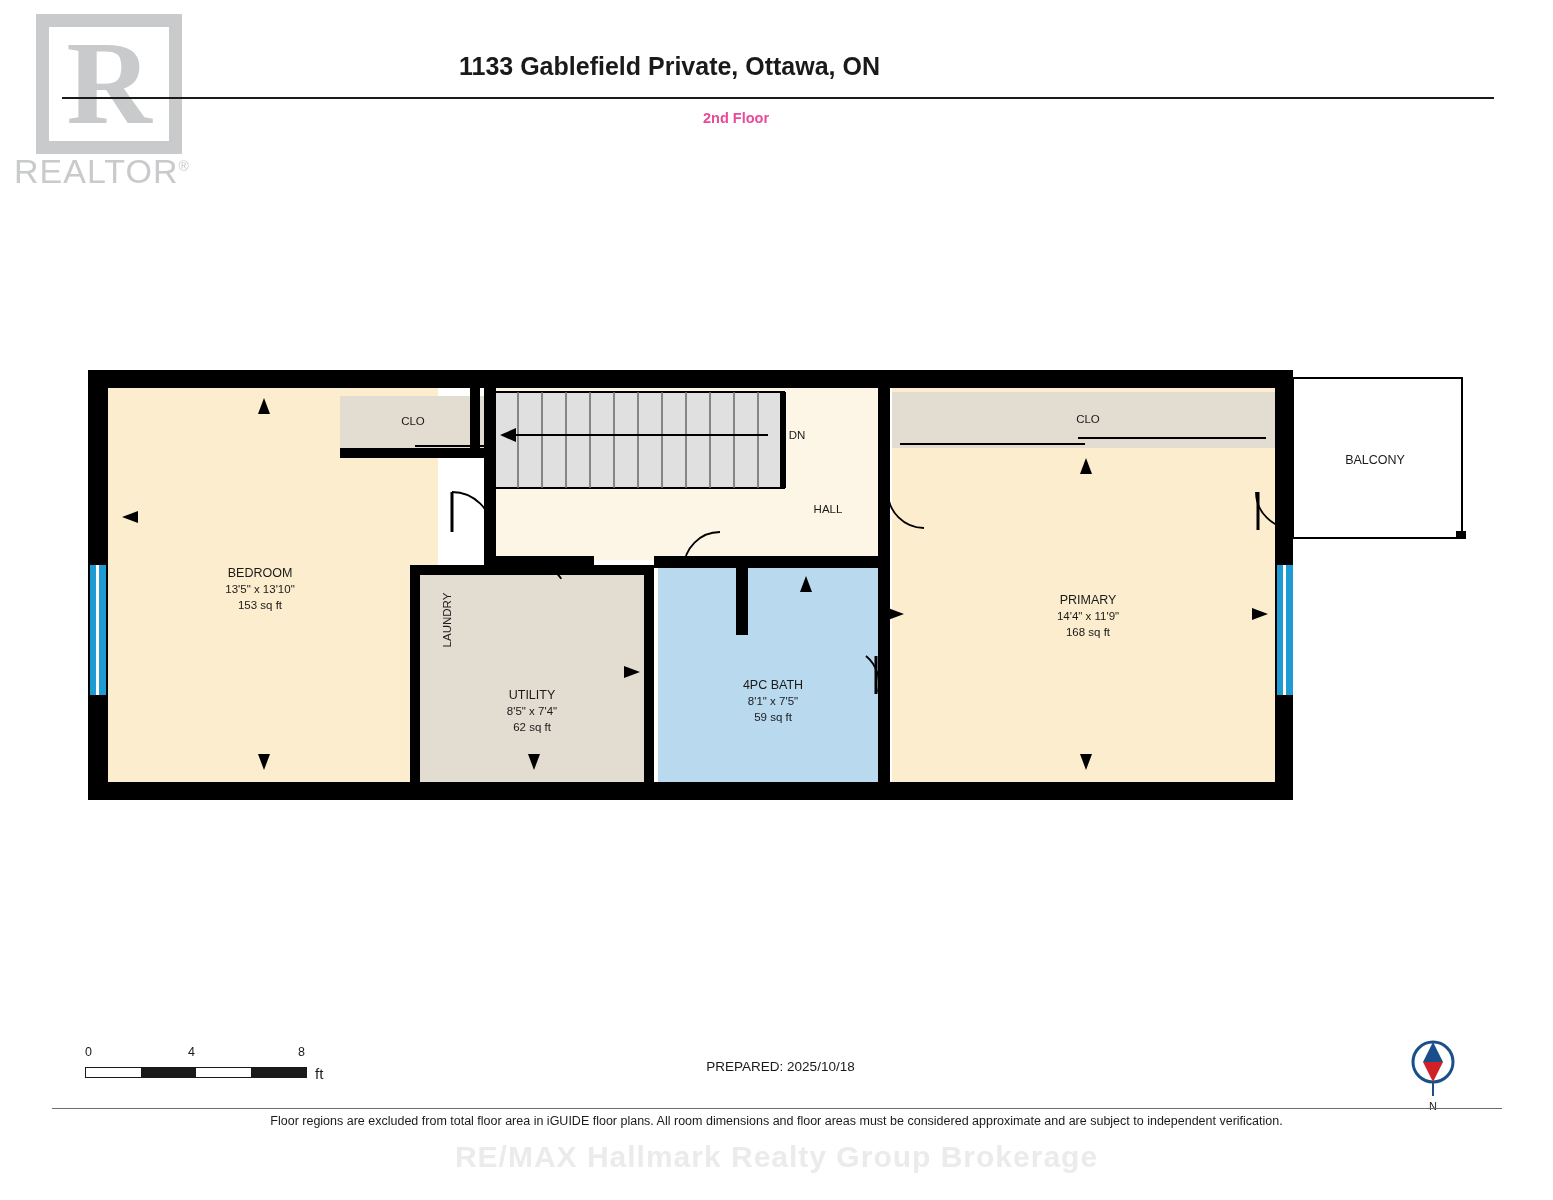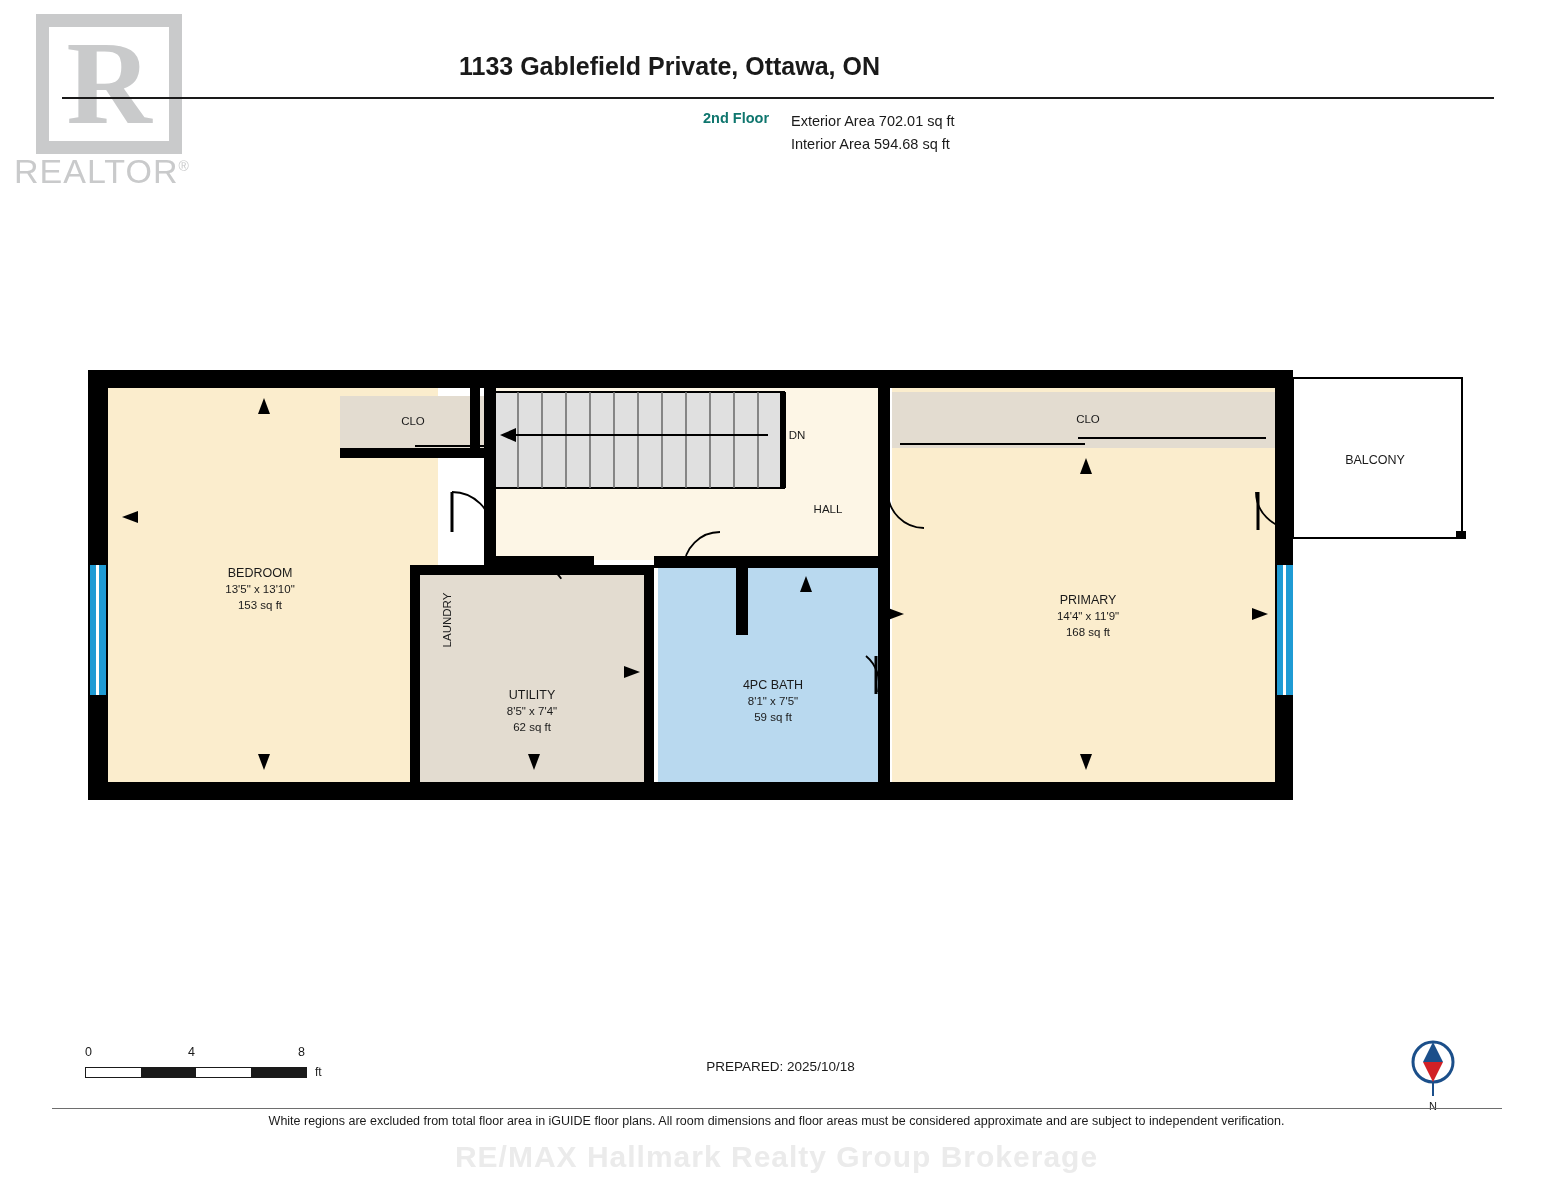--- a/index.html
+++ b/index.html
@@ -39,38 +39,38 @@
   }
   #title-rule {
     position:absolute; left:62px; top:97px; width:1432px; height:2px; background:#1a1a1a;
   }
 
   #floor-summary {
     position:absolute; left:703px; top:110px; width:560px;
   }
   #floor-summary .row { display:flex; align-items:flex-start; margin-bottom:4px; }
   #floor-summary .floor-label {
-    font-size: 14.5px; font-weight:700; width:88px; color:#0f766e;
+    font-size: 14.5px; font-weight:700; width:88px; color:#ec4899;
   }
   #floor-summary .area-lines { font-size: 14.5px; color:#1a1a1a; line-height:1.6; }
 
   
   #floorplan { position:absolute; left:0; top:0; width:1553px; height:1200px; }
 
   
   #scalebar { position:absolute; left:85px; top:1045px; width:250px; height:45px; }
   #scalebar .ticks { position:relative; height:18px; }
   #scalebar .ticks span { position:absolute; font-size:12.5px; color:#1a1a1a; }
   #scalebar .t0 { left:0px; }
   #scalebar .t4 { left:103px; }
   #scalebar .t8 { left:213px; }
   #scalebar .bar { position:absolute; left:0; top:22px; width:222px; height:11px; border:1px solid #1a1a1a; display:flex; }
   #scalebar .bar i { display:block; height:100%; flex:1 1 25%; }
   #scalebar .bar i:nth-child(2), #scalebar .bar i:nth-child(4) { background:#1a1a1a; }
-  #scalebar .unit { position:absolute; left:230px; top:20px; font-size:12px; }
+  #scalebar .unit { position:absolute; left:230px; top:20px; font-size:15px; }
 
   #prepared {
     position:absolute; left:4px; top:1059px; width:1553px; text-align:center;
     font-size: 13.5px; color:#1a1a1a;
   }
 
   #compass { position:absolute; left:1395px; top:1030px; width:80px; height:90px; }
   #compass .n-label { position:absolute; left:34px; top:70px; font-size:11px; color:#1a1a1a; }
 
   #footer-rule { position:absolute; left:52px; top:1108px; width:1450px; height:1px; background:#6e6e6e; }
@@ -99,24 +99,20 @@
     <span>REALTOR</span><sup>®</sup>
   </div>
 </div>
 
 <div id="page-title">1133 Gablefield Private, Ottawa, ON</div>
 <div id="title-rule"></div>
 
 <div id="floor-summary">
   <div class="row">
     <div class="floor-label">2nd Floor</div>
-    <div class="area-lines">
-      <div>Exterior Area 702.01 sq ft</div>
-      <div>Interior Area 594.68 sq ft</div>
-    </div>
   </div>
 </div>
 
 <svg id="floorplan" viewBox="0 0 1553 1200" xmlns="http://www.w3.org/2000/svg">
 
   <g>
     <path d="M1293 378 L1462 378 L1462 538 L1293 538 Z" fill="#ffffff" stroke="#000000" stroke-width="2"></path>
     <rect x="1456" y="531" width="10" height="8" fill="#000000"></rect>
     <text class="rm-name" x="1375" y="464">BALCONY</text>
   </g>
@@ -282,14 +278,14 @@
     <path d="M38 12 L48 32 L38 32 Z" fill="#1b4f8a"></path>
     <path d="M38 12 L28 32 L38 32 Z" fill="#1b4f8a"></path>
     <path d="M38 52 L48 32 L38 32 Z" fill="#d12026"></path>
     <path d="M38 52 L28 32 L38 32 Z" fill="#d12026"></path>
     <line x1="38" y1="52" x2="38" y2="66" stroke="#1b4f8a" stroke-width="2"></line>
   </svg>
   <div class="n-label">N</div>
 </div>
 
 <div id="footer-rule"></div>
-<div id="disclaimer">White regions are excluded from total floor area in iGUIDE floor plans. All room dimensions and floor areas must be considered approximate and are subject to independent verification.</div>
+<div id="disclaimer">Floor regions are excluded from total floor area in iGUIDE floor plans. All room dimensions and floor areas must be considered approximate and are subject to independent verification.</div>
 <div id="watermark">RE/MAX Hallmark Realty Group  Brokerage</div>
 
 </body></html>

